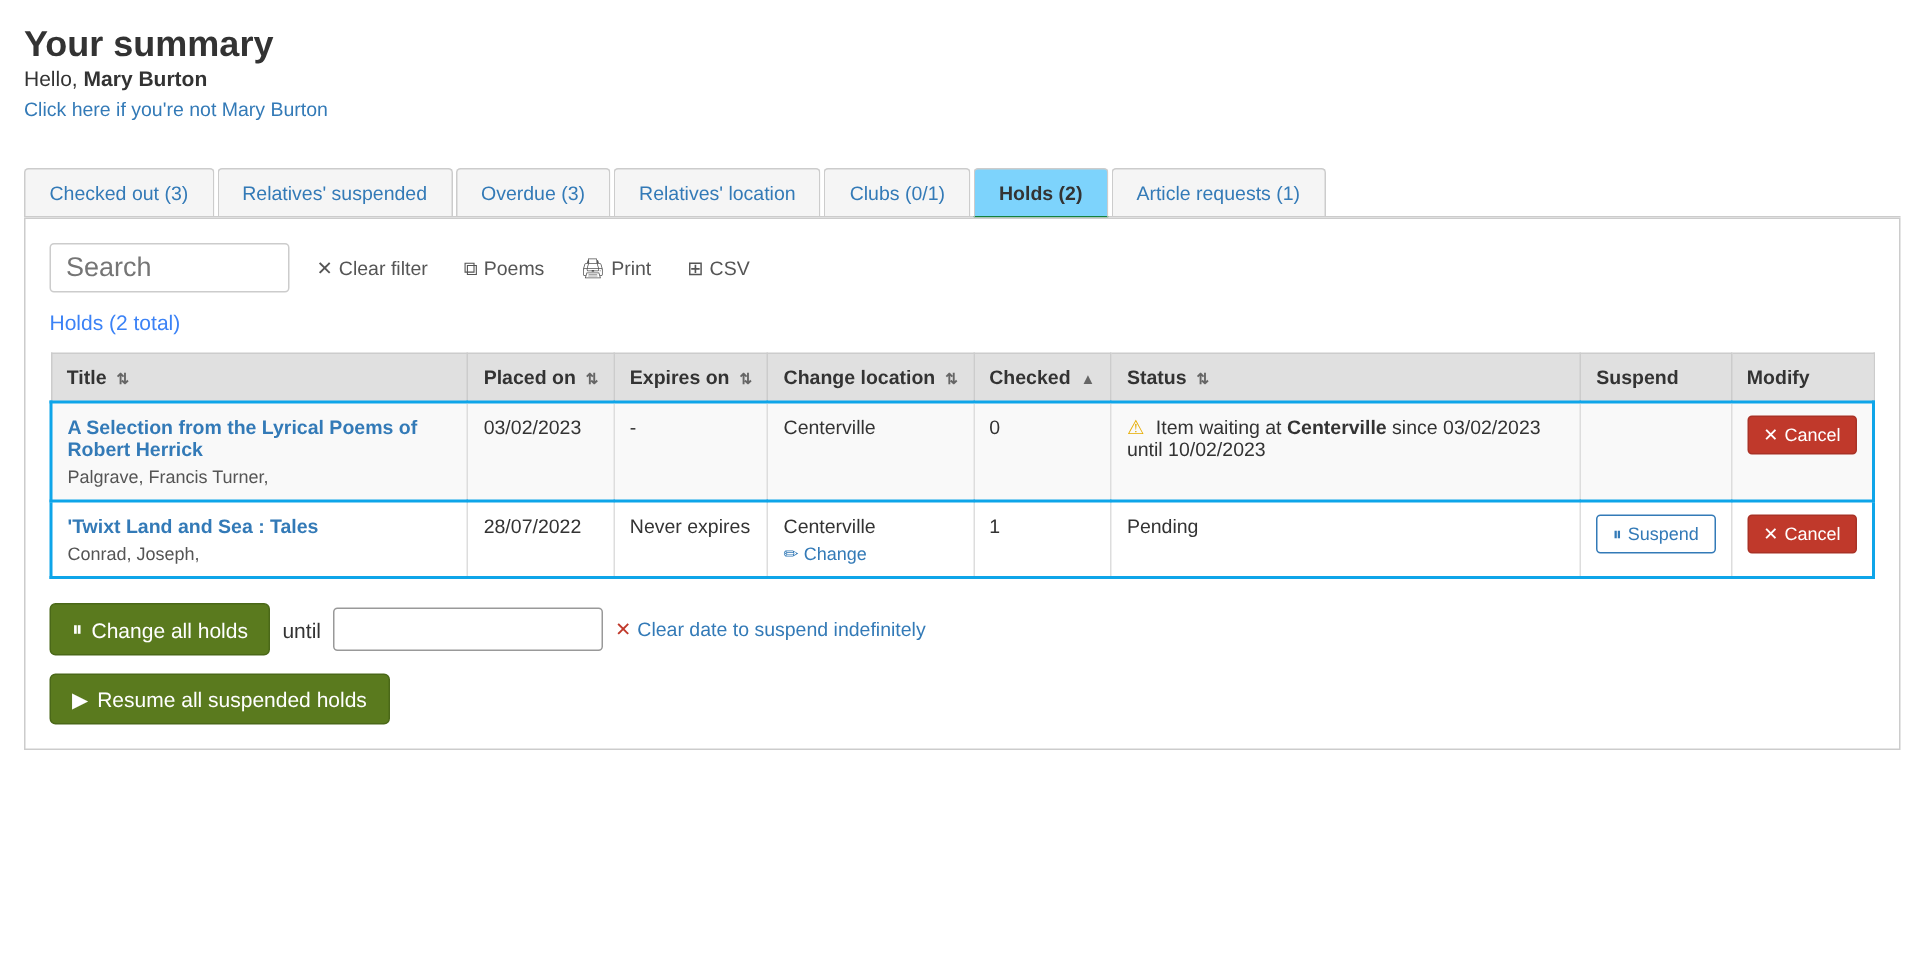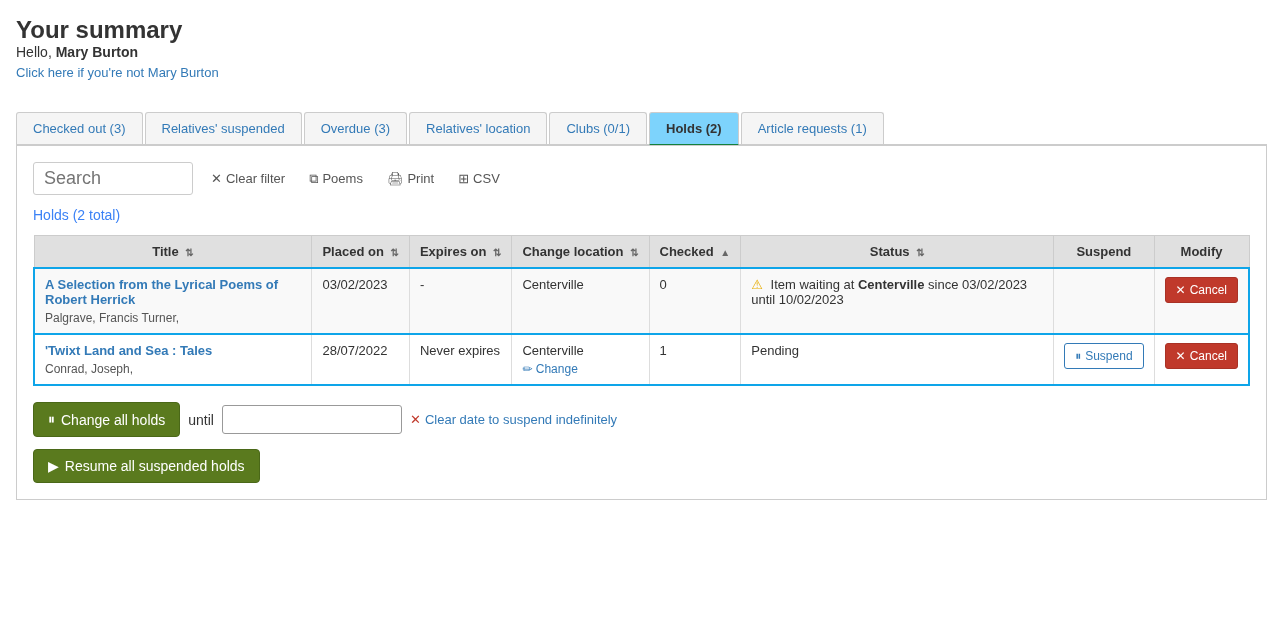--- a/index.html
+++ b/index.html
@@ -68,21 +68,21 @@
     table {
       width: 100%;
       border-collapse: collapse;
       font-size: 13px;
     }
     thead tr {
       background: #e0e0e0;
     }
     thead th {
       padding: 8px 10px;
-      text-align: center;
+      text-align: left;
       font-weight: bold;
       border: 1px solid #ccc;
       white-space: nowrap;
     }
     thead th .sort-icon { font-size: 10px; color: #666; margin-left: 3px; }
     tbody tr { border: 2px solid #0ea5e9; }
     tbody tr:nth-child(odd) { background: #f9f9f9; }
     tbody tr:nth-child(even) { background: #fff; }
     tbody td {
       padding: 8px 10px;

